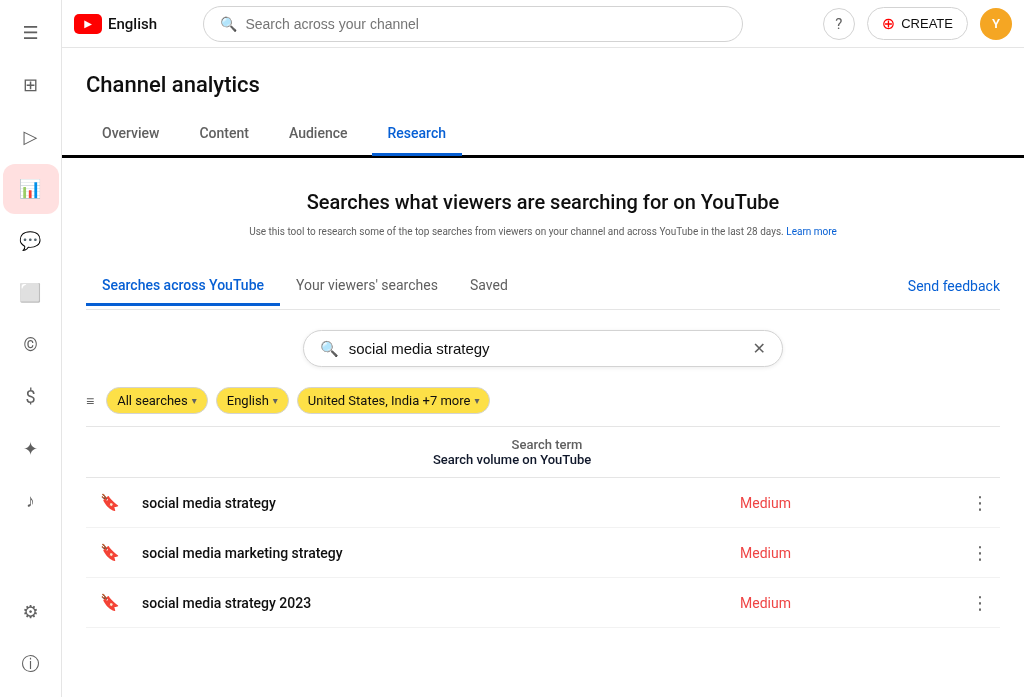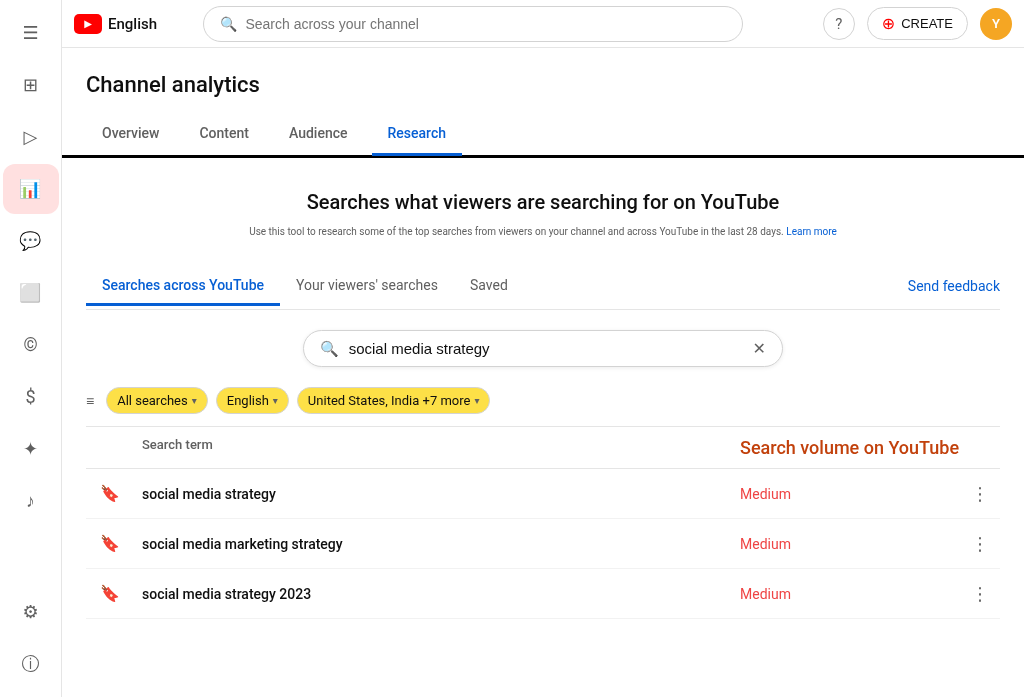--- a/index.html
+++ b/index.html
@@ -128,24 +128,24 @@
     .filters { display: flex; align-items: center; gap: 8px; margin-bottom: 12px; }
     .filter-icon { color: #606060; font-size: 14px; margin-right: 4px; }
     .filter-chip {
       display: flex; align-items: center; gap: 4px; padding: 5px 10px; border: 1px solid #d3d3d3;
       border-radius: 16px; font-size: 13px; color: #0f0f0f; cursor: pointer; background: #fde047; text-align: center;
     }
     .filter-arrow { font-size: 10px; color: #606060; }
 
     
     .results-table { width: 100%; border-top: 1px solid #e5e5e5; }
-    .table-header { display: flex; padding: 10px 0; border-bottom: 1px solid #e5e5e5; }
+    .table-header { display: flex; align-items: center; padding: 10px 0; border-bottom: 1px solid #e5e5e5; flex-direction: column; }
     .col-bookmark { width: 48px; }
     .col-term { flex: 1; font-size: 13px; font-weight: 500; color: #606060; padding-left: 8px; }
-    .col-volume { width: 220px; font-size: 18px; font-weight: 500; color: #c2410c; }
+    .col-volume { width: 220px; font-size: 13px; font-weight: 500; color: #0f172a; }
     .col-actions { width: 40px; }
     .table-row { display: flex; align-items: center; padding: 14px 0; border-bottom: 1px solid #f2f2f2; }
     .bookmark-icon { width: 48px; display: flex; align-items: center; justify-content: center; color: #606060; font-size: 16px; cursor: pointer; }
     .term-text { flex: 1; font-size: 14px; font-weight: 500; color: #0f0f0f; padding-left: 8px; }
     .volume-text { width: 220px; font-size: 14px; color: #ef4444; }
     .more-btn { width: 40px; display: flex; align-items: center; justify-content: center; color: #606060; font-size: 18px; cursor: pointer; border-radius: 50%; }
   </style>
 </head>
 <body>
 

